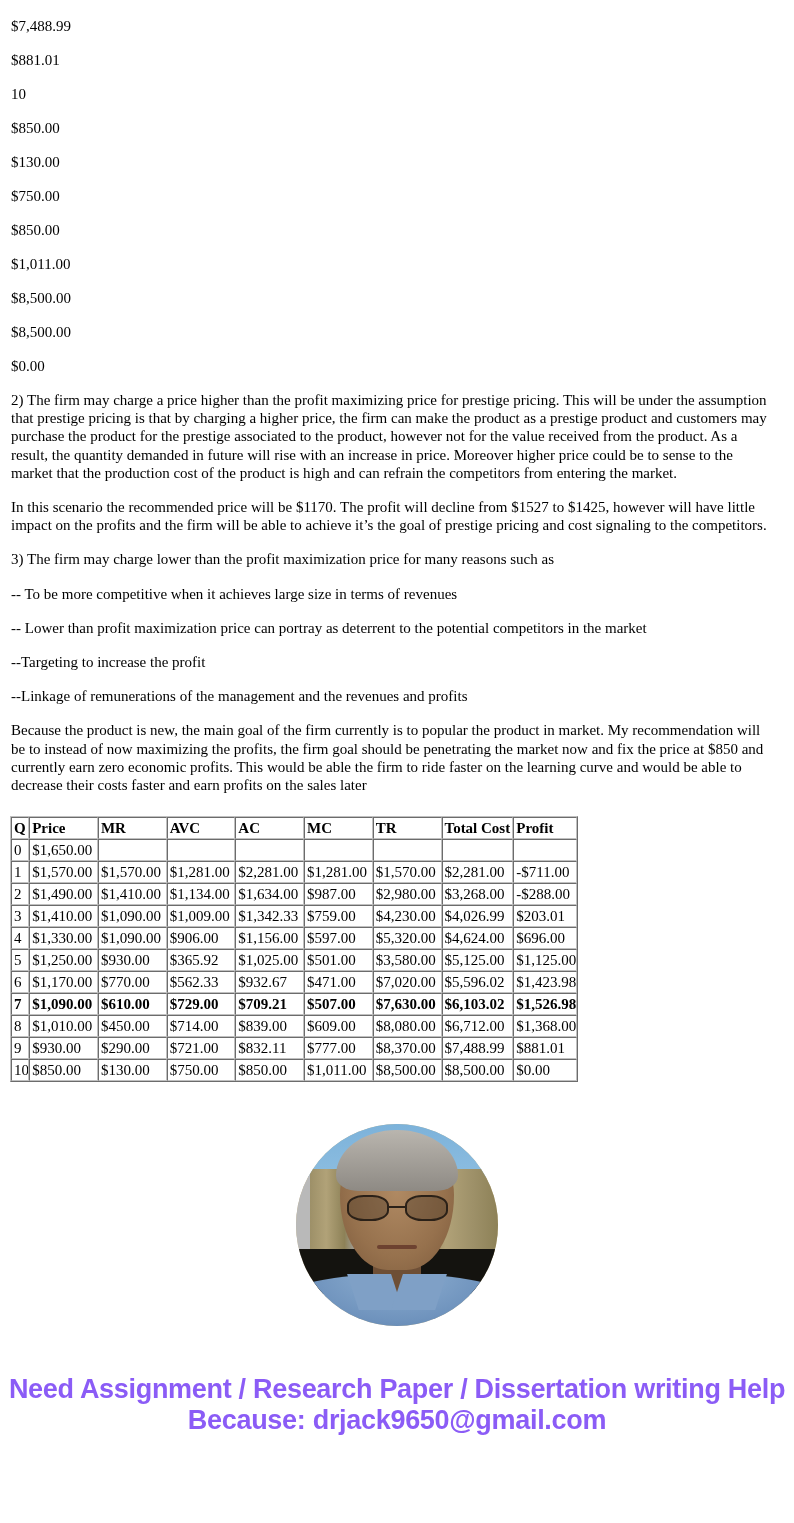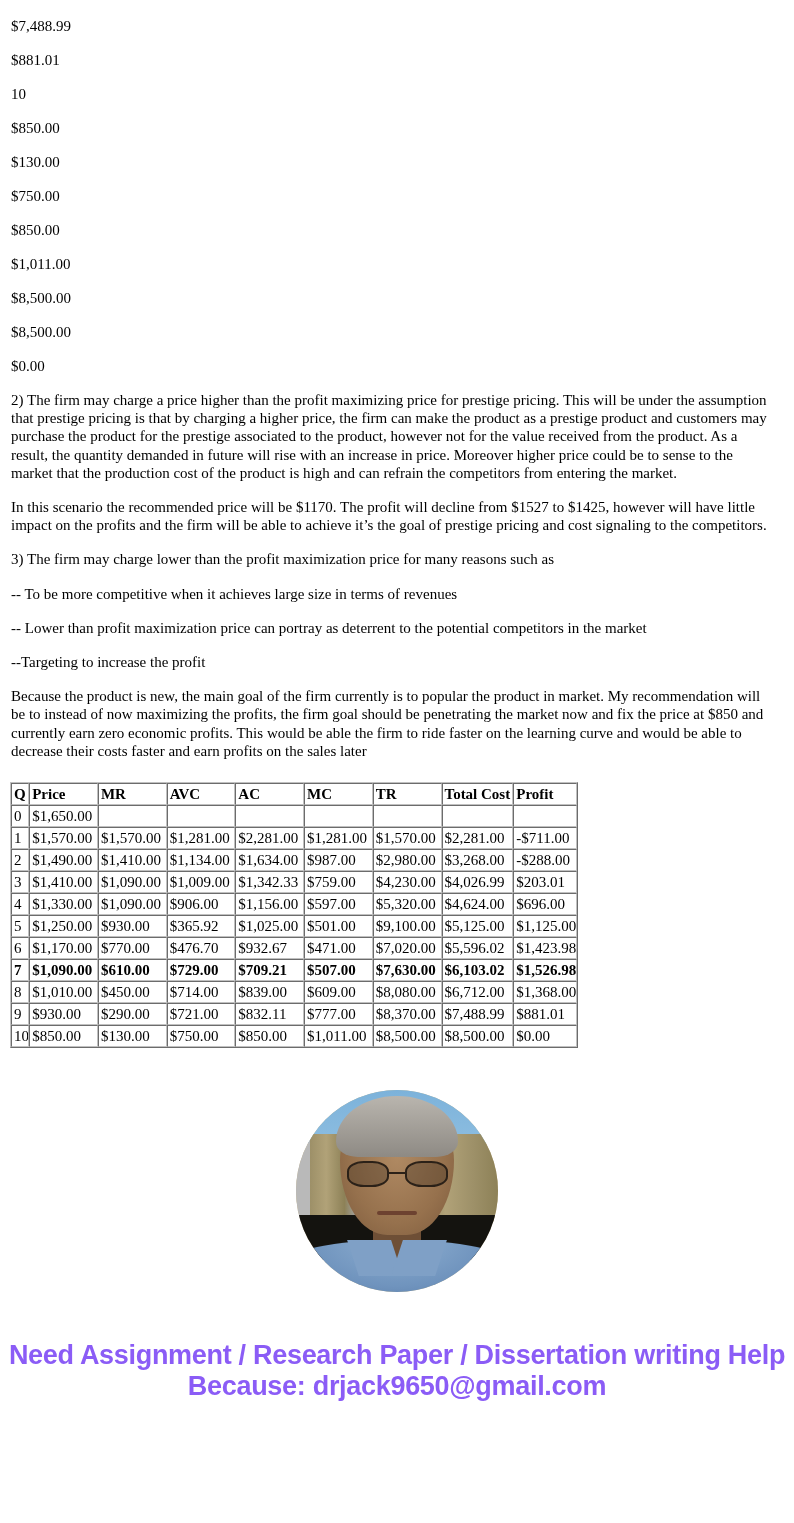--- a/index.html
+++ b/index.html
@@ -198,20 +198,21 @@
     <li>$0.00</li>
   </ul>
 
 <div id="paragraphs">
     <p class="para">2) The firm may charge a price higher than the profit maximizing price for prestige pricing. This will be under the assumption that prestige pricing is that by charging a higher price, the firm can make the product as a prestige product and customers may purchase the product for the prestige associated to the product, however not for the value received from the product. As a result, the quantity demanded in future will rise with an increase in price. Moreover higher price could be to sense to the market that the production cost of the product is high and can refrain the competitors from entering the market.</p>
     <p class="para">In this scenario the recommended price will be $1170. The profit will decline from $1527 to $1425, however will have little impact on the profits and the firm will be able to achieve it’s the goal of prestige pricing and cost signaling to the competitors.</p>
     <p class="para">3) The firm may charge lower than the profit maximization price for many reasons such as</p>
     <p class="para">-- To be more competitive when it achieves large size in terms of revenues</p>
     <p class="para">-- Lower than profit maximization price can portray as deterrent to the potential competitors in the market</p>
     <p class="para">--Targeting to increase the profit</p>
+    <p class="para">--Linkage of remunerations of the management and the revenues and profits</p>
     <p class="para">Because the product is new, the main goal of the firm currently is to popular the product in market. My recommendation will be to instead of now maximizing the profits, the firm goal should be penetrating the market now and fix the price at $850 and currently earn zero economic profits. This would be able the firm to ride faster on the learning curve and would be able to decrease their costs faster and earn profits on the sales later</p>
   </div>
 
 <div id="cost-table-wrap">
   <table class="cost-table">
     <colgroup>
       <col class="c-q">
         <col class="c-pr">
         <col class="c-mr">
         <col class="c-avc">
@@ -290,29 +291,29 @@
           <td>$4,624.00</td>
           <td>$696.00</td>
         </tr>
         <tr>
           <td>5</td>
           <td>$1,250.00</td>
           <td>$930.00</td>
           <td>$365.92</td>
           <td>$1,025.00</td>
           <td>$501.00</td>
-          <td>$9,100.00</td>
+          <td>$3,580.00</td>
           <td>$5,125.00</td>
           <td>$1,125.00</td>
         </tr>
         <tr>
           <td>6</td>
           <td>$1,170.00</td>
           <td>$770.00</td>
-          <td>$476.70</td>
+          <td>$562.33</td>
           <td>$932.67</td>
           <td>$471.00</td>
           <td>$7,020.00</td>
           <td>$5,596.02</td>
           <td>$1,423.98</td>
         </tr>
         <tr class="highlight-row">
           <td>7</td>
           <td>$1,090.00</td>
           <td>$610.00</td>

